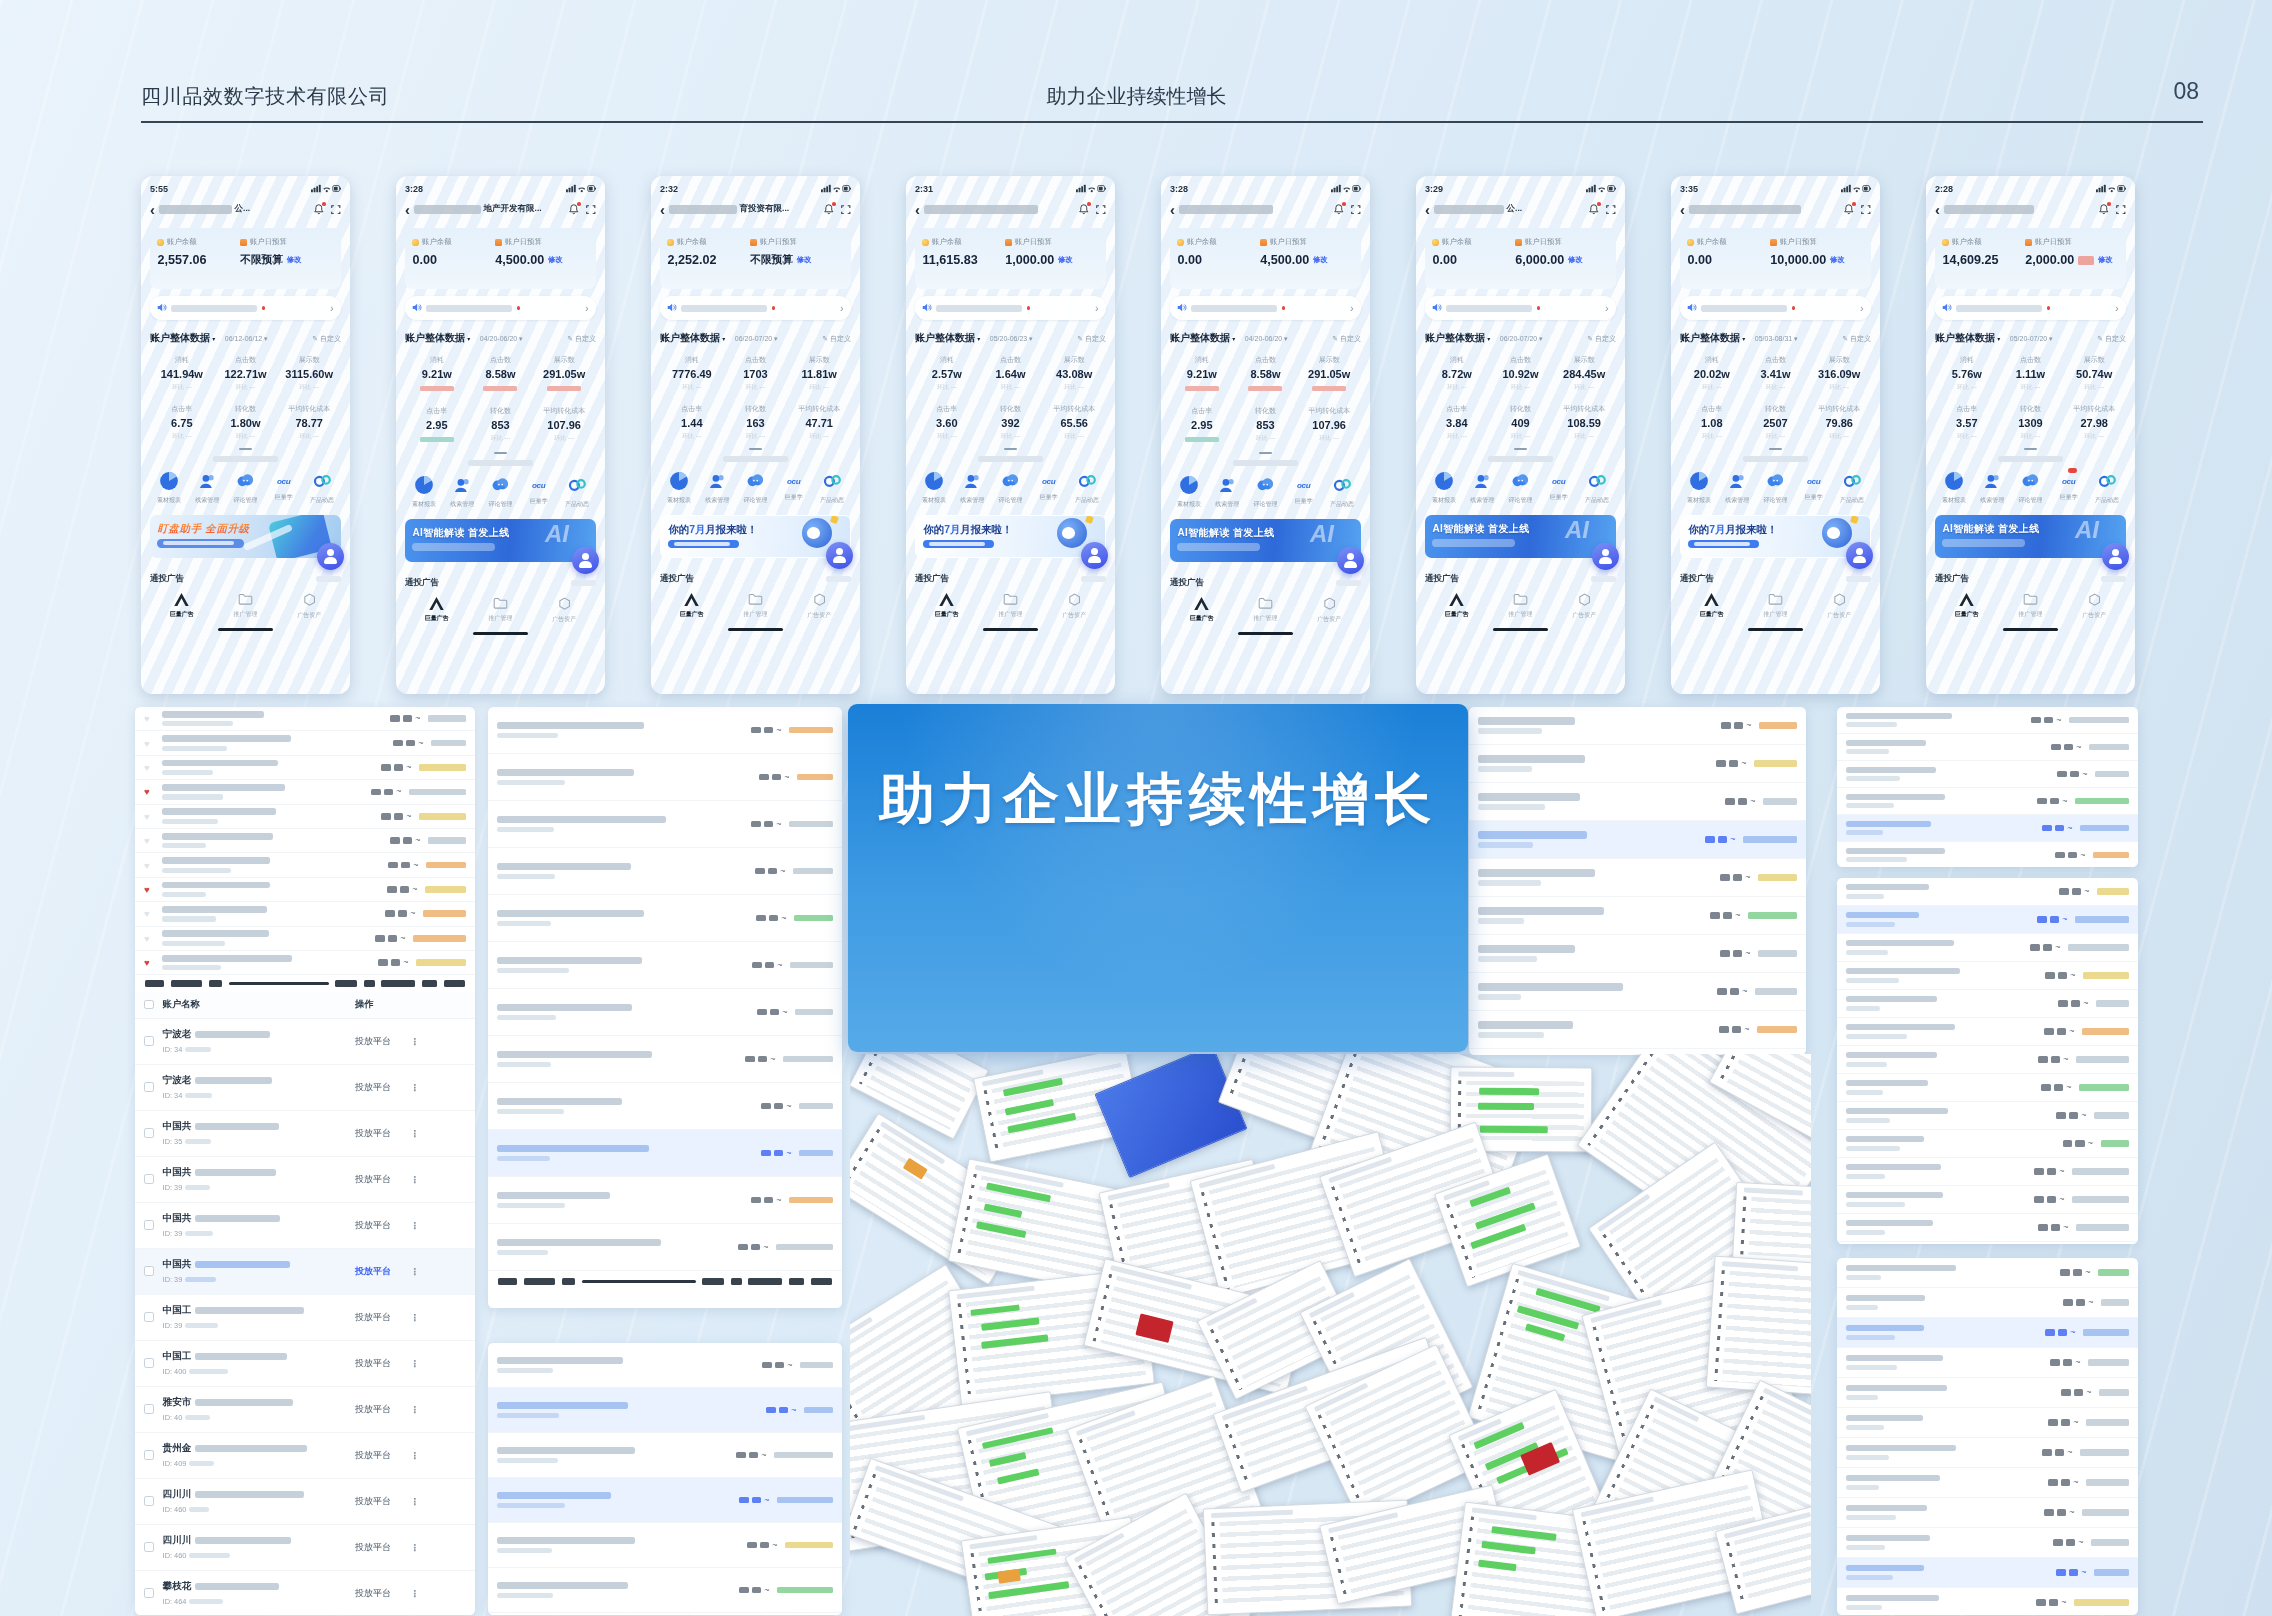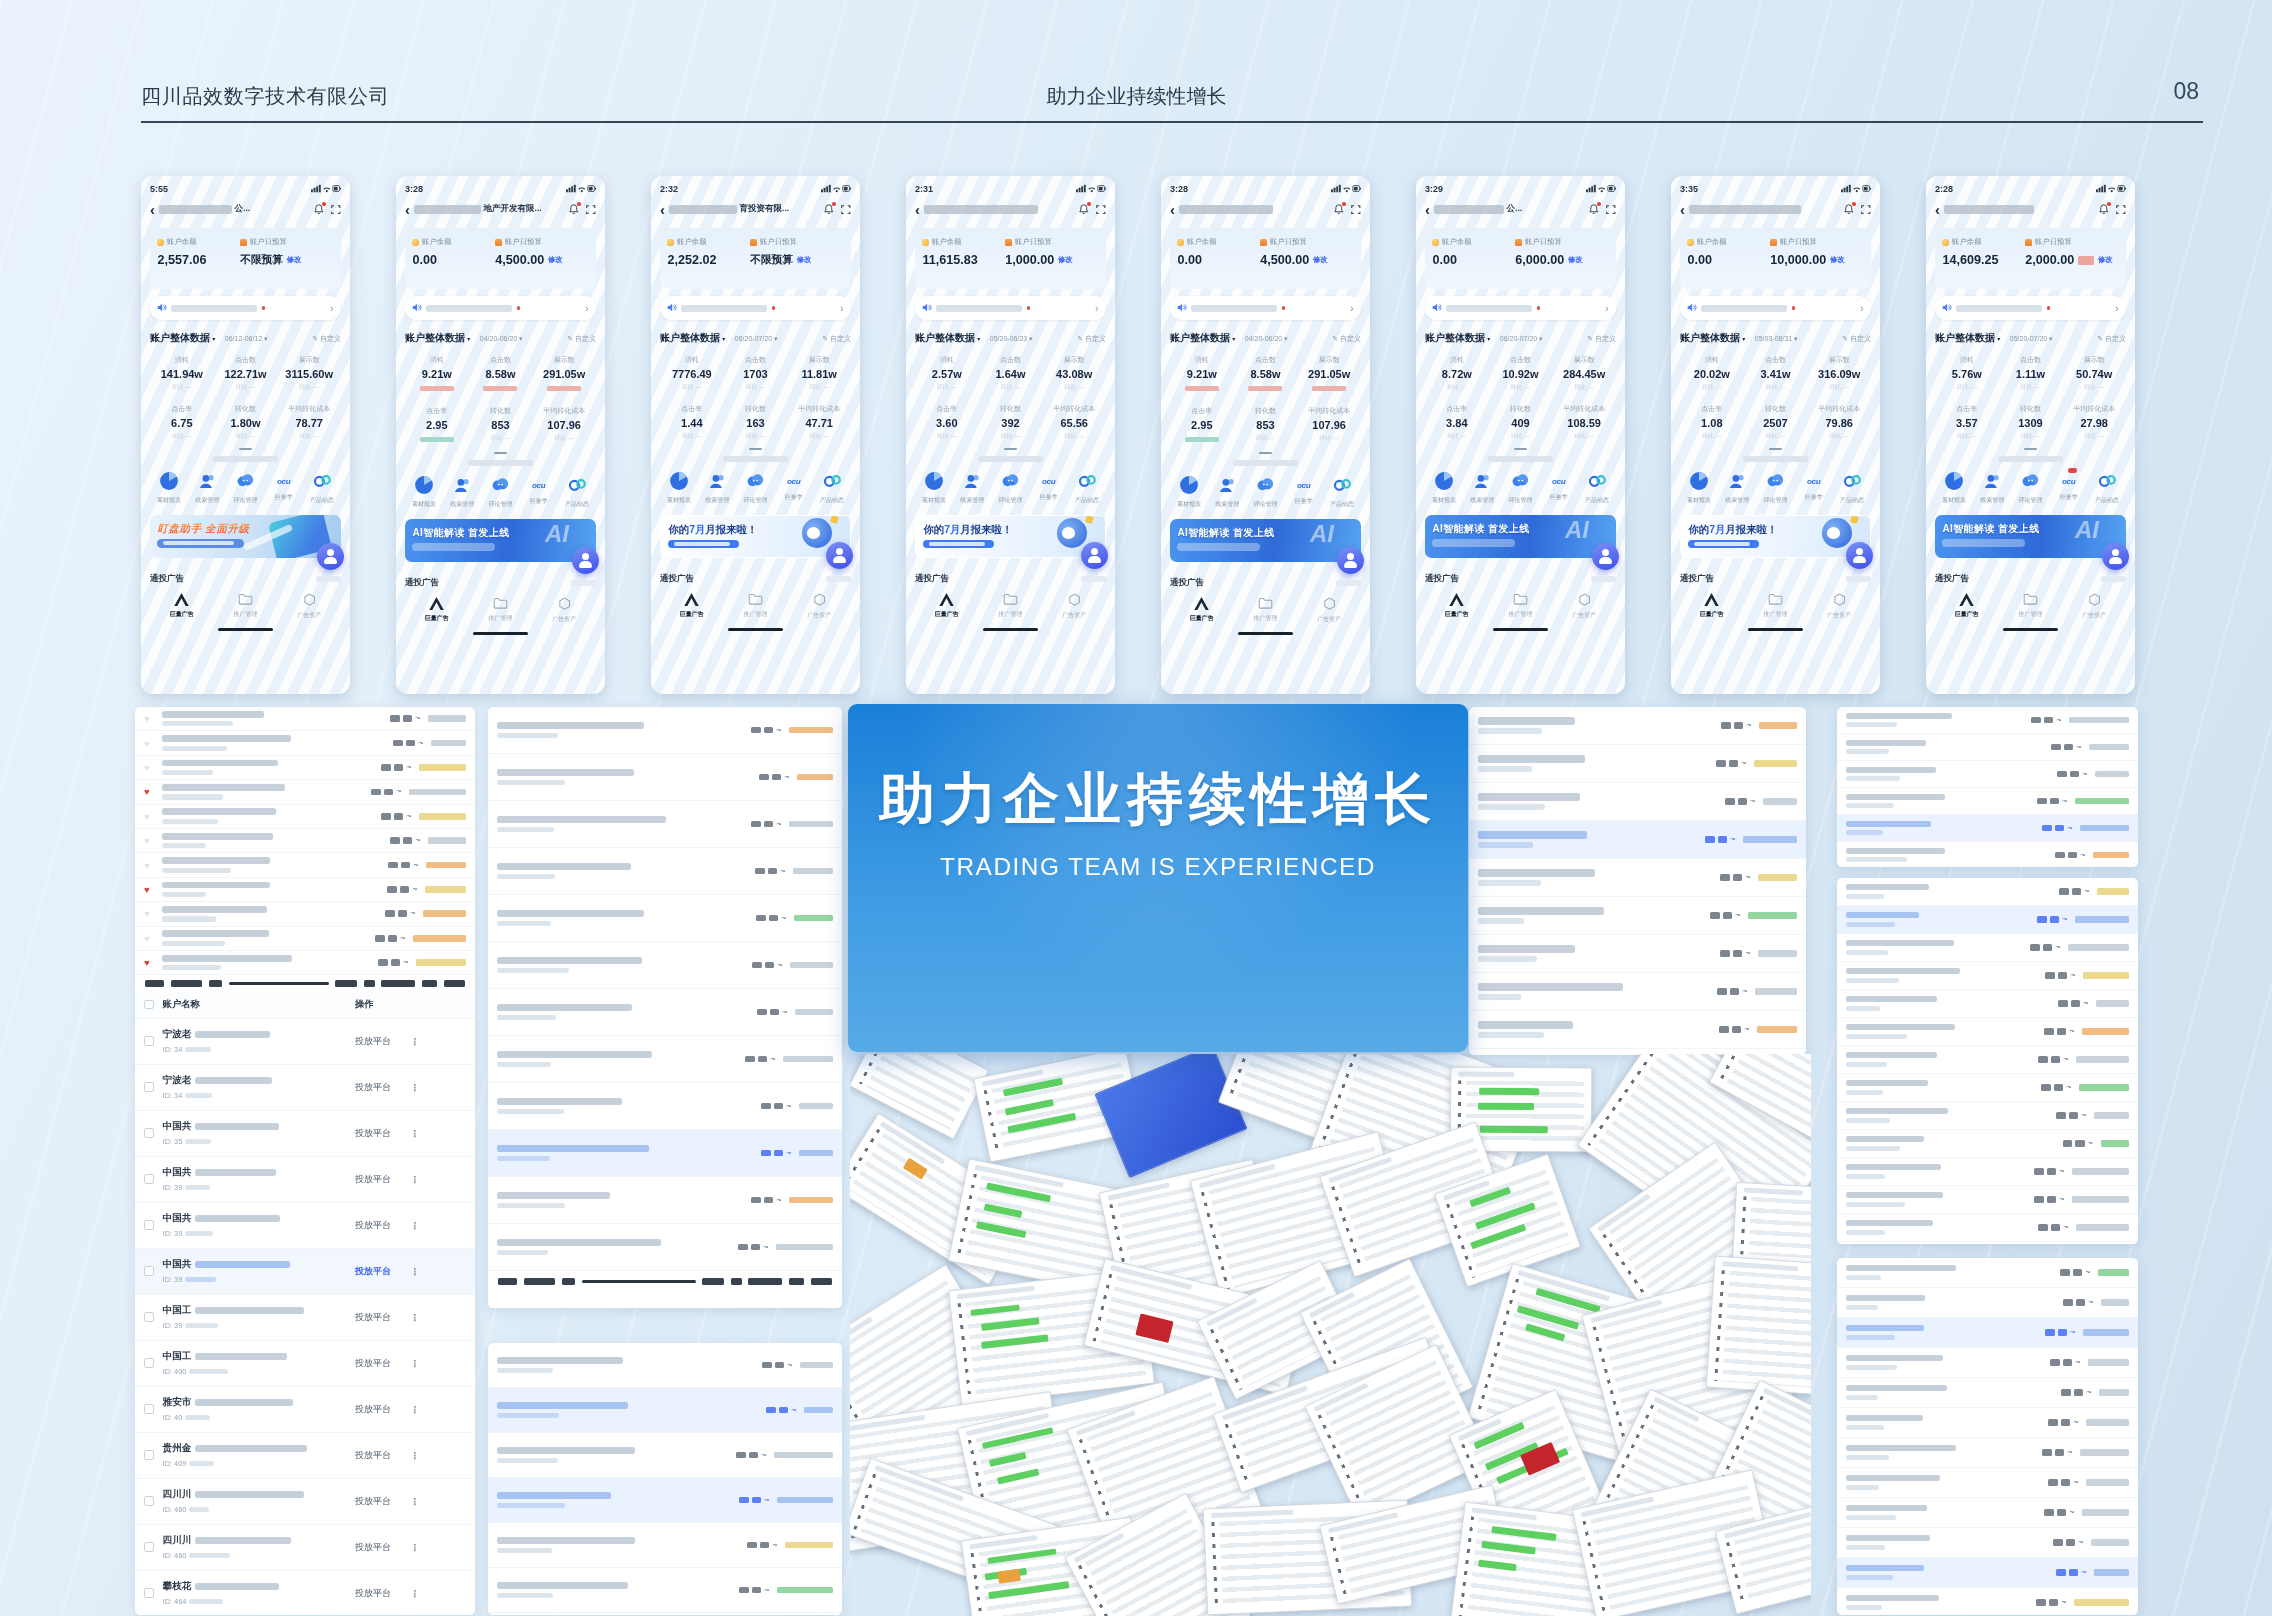--- a/index.html
+++ b/index.html
@@ -2786,16 +2786,15 @@
       </div>
       <div class="pcard" style="width: 221px; height: 84px; left: 872px; top: 448px; transform: rotate(-14.5deg);">
         <i class="hbar"></i>
         <i class="dotc"></i>
         <i class="rows"></i>
       </div>
     </div>
 
   <div class="hero">
     <div class="hero-title">助力企业持续性增长</div>
-    <div class="hero-en">TRADING TEAM IS EXPERIENCED</div>
   </div>
 </div>
 
 
 </body></html>

